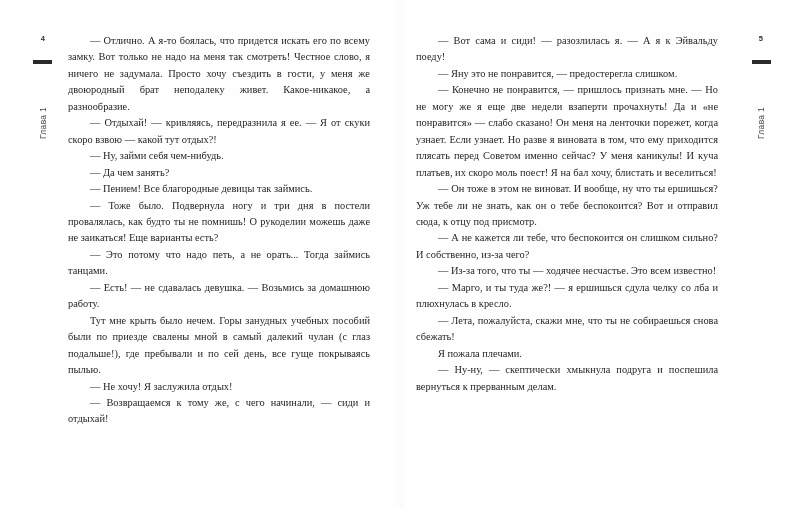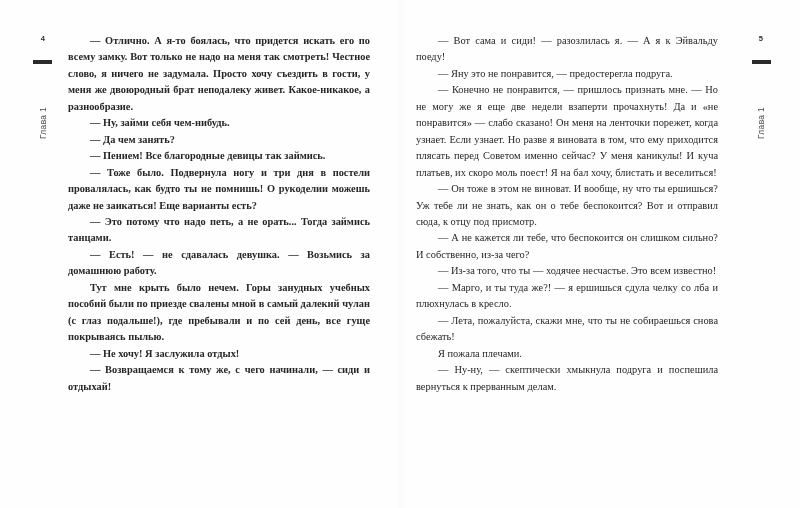--- a/index.html
+++ b/index.html
@@ -89,21 +89,21 @@
     position: absolute;
     top: 33px;
     width: 302px;
     font-size: 10.4px;
     line-height: 16.45px;
     color: #262626;
     text-align: justify;
     text-justify: inter-word;
     hyphens: manual;
   }
-  .page-left  .text-block { left: 68px; font-weight: bold;  }
+  .page-left  .text-block { left: 68px;  }
   .page-right .text-block { left: 16px;  }
 
   .para {
     margin: 0;
     text-indent: 22px;
   }
 
   
   .gutter {
     position: absolute;
@@ -129,20 +129,21 @@
     <div class="margin-rail">
       <div class="folio">4</div>
       <div class="rule-dash"></div>
       <div class="chapter-rail-label">
         <span>Глава 1</span>
       </div>
     </div>
 
     <div class="text-block">
       <p class="para">— Отлично. А я-то боялась, что придется искать его по всему замку. Вот только не надо на меня так смотреть! Честное слово, я ничего не задумала. Просто хочу съездить в гости, у меня же двоюродный брат неподалеку живет. Какое-никакое, а разнообразие.</p>
+      <p class="para">— Отдыхай! — кривляясь, передразнила я ее. — Я от скуки скоро взвою — какой тут отдых?!</p>
       <p class="para">— Ну, займи себя чем-нибудь.</p>
       <p class="para">— Да чем занять?</p>
       <p class="para">— Пением! Все благородные девицы так займись.</p>
       <p class="para">— Тоже было. Подвернула ногу и три дня в постели провалялась, как будто ты не помнишь! О рукоделии можешь даже не заикаться! Еще варианты есть?</p>
       <p class="para">— Это потому что надо петь, а не орать... Тогда займись танцами.</p>
       <p class="para">— Есть! — не сдавалась девушка. — Возьмись за домашнюю работу.</p>
       <p class="para">Тут мне крыть было нечем. Горы занудных учебных пособий были по приезде свалены мной в самый далекий чулан (с глаз подальше!), где пребывали и по сей день, все гуще покрываясь пылью.</p>
       <p class="para">— Не хочу! Я заслужила отдых!</p>
       <p class="para">— Возвращаемся к тому же, с чего начинали, — сиди и отдыхай!</p>
     </div>
@@ -154,21 +155,21 @@
     <div class="margin-rail">
       <div class="folio">5</div>
       <div class="rule-dash"></div>
       <div class="chapter-rail-label">
         <span>Глава 1</span>
       </div>
     </div>
 
     <div class="text-block">
       <p class="para">— Вот сама и сиди! — разозлилась я. — А я к Эйвальду поеду!</p>
-      <p class="para">— Яну это не понравится, — предостерегла подруга.</p>
+      <p class="para">— Яну это не понравится, — предостерегла слишком.</p>
       <p class="para">— Конечно не понравится, — пришлось признать мне. — Но не могу же я еще две недели взаперти прочахнуть! Да и «не понравится» — слабо сказано! Он меня на ленточки порежет, когда узнает. Если узнает. Но разве я виновата в том, что ему приходится плясать перед Советом именно сейчас? У меня каникулы! И куча платьев, их скоро моль поест! Я на бал хочу, блистать и веселиться!</p>
       <p class="para">— Он тоже в этом не виноват. И вообще, ну что ты ершишься? Уж тебе ли не знать, как он о тебе беспокоится? Вот и отправил сюда, к отцу под присмотр.</p>
       <p class="para">— А не кажется ли тебе, что беспокоится он слишком сильно? И собственно, из-за чего?</p>
       <p class="para">— Из-за того, что ты — ходячее несчастье. Это всем известно!</p>
       <p class="para">— Марго, и ты туда же?! — я ершишься сдула челку со лба и плюхнулась в кресло.</p>
       <p class="para">— Лета, пожалуйста, скажи мне, что ты не собираешься снова сбежать!</p>
       <p class="para">Я пожала плечами.</p>
       <p class="para">— Ну-ну, — скептически хмыкнула подруга и поспешила вернуться к прерванным делам.</p>
     </div>
 

